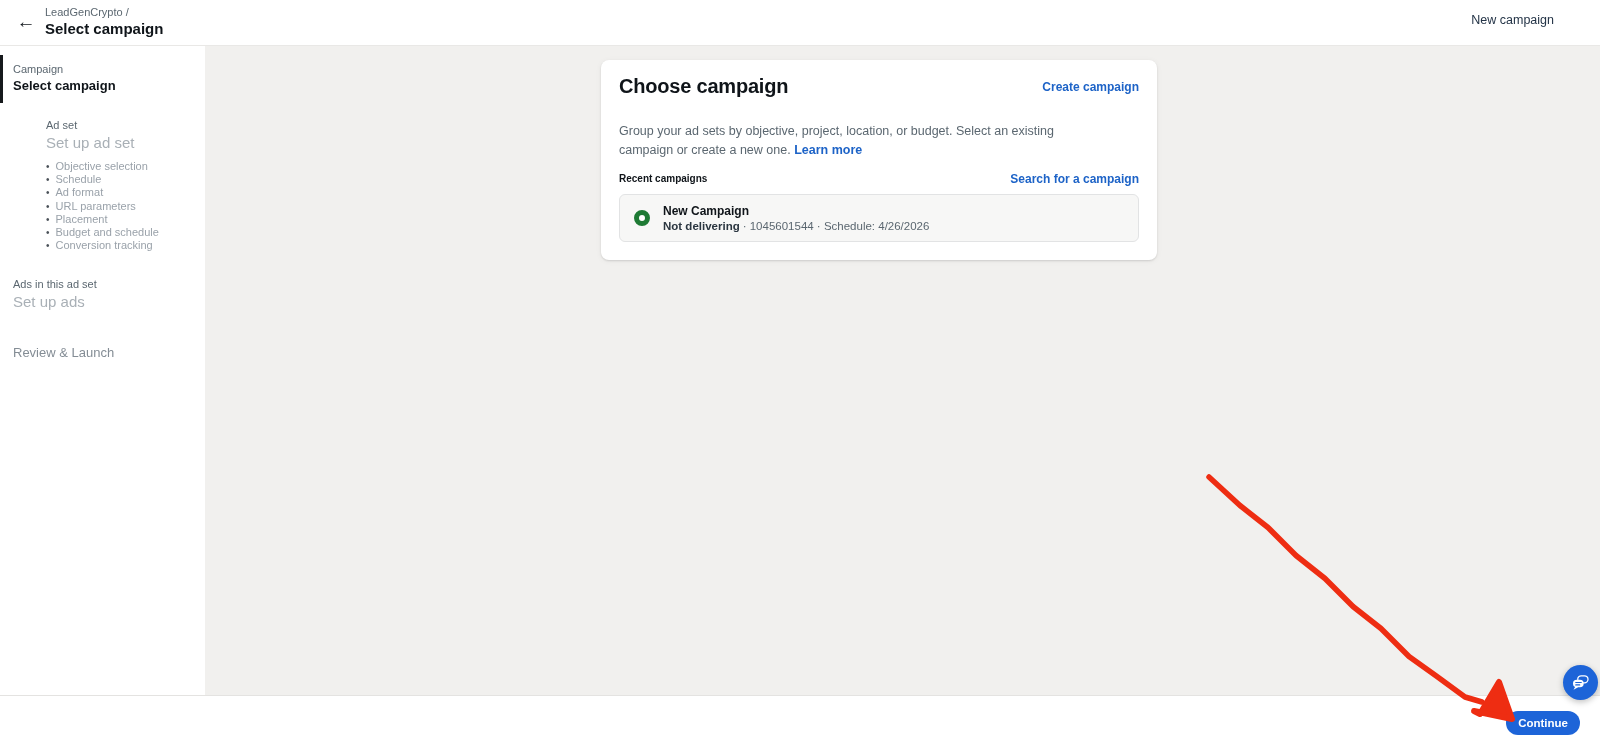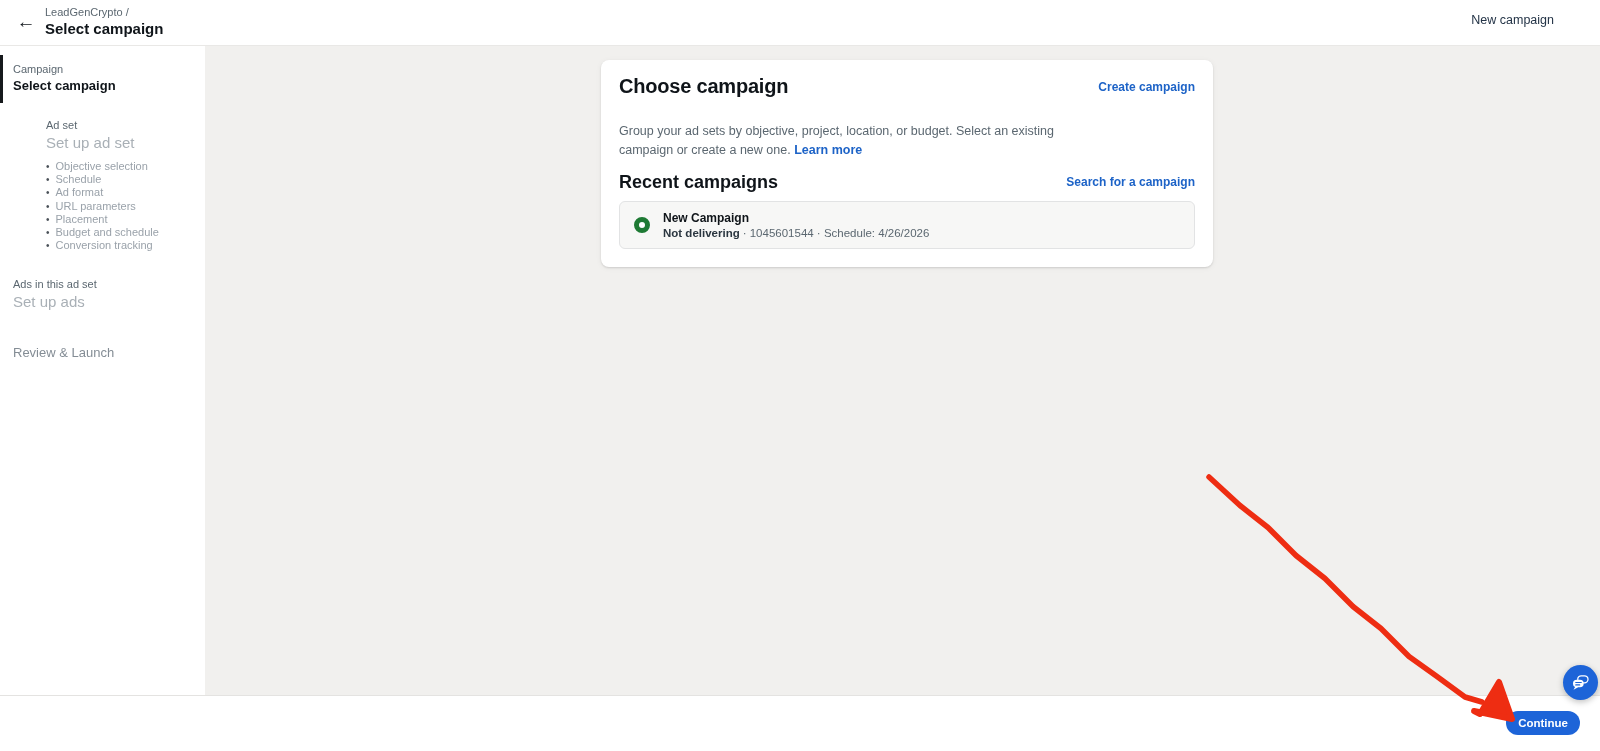--- a/index.html
+++ b/index.html
@@ -33,28 +33,28 @@
   .s-bullets li::before { content:"•"; color:#4a5158; margin-right:6px; font-size:10px; }
   .s-ads { margin-top:26px; }
   .s-review { margin-top:35px; font-size:13px; font-weight:500; color:#848d95; cursor:pointer; }
 
   
   .content-bg { position:absolute; top:46px; left:172px; right:0; bottom:56px; background:#f1f0ee; z-index:1; }
   .footer { position:absolute; left:0; bottom:0; width:100%; height:56px; background:#fff; border-top:1px solid #e4e3e1; z-index:4; }
   .continue-btn { position:absolute; right:20px; bottom:16px; background:#1d64d8; color:#fff; font-family:inherit; font-size:11.5px; font-weight:700; border:none; border-radius:999px; padding:6px 12px; cursor:pointer; z-index:5; }
 
   
-  .card { position:absolute; left:601px; top:60px; width:612px; background:#fff; border-radius:8px; padding:15px 18px 18px; box-shadow:0 1px 2px rgba(0,0,0,.12), 0 1px 6px rgba(0,0,0,.05); z-index:3; }
+  .card { position:absolute; left:601px; top:60px; width:556px; background:#fff; border-radius:8px; padding:15px 18px 18px; box-shadow:0 1px 2px rgba(0,0,0,.12), 0 1px 6px rgba(0,0,0,.05); z-index:3; }
   .card-head { display:flex; justify-content:space-between; align-items:center; }
   .card-title { font-size:20px; font-weight:700; letter-spacing:-.2px; color:#0f1419; }
   .link { color:#1d63c7; font-weight:700; font-size:12px; cursor:pointer; text-decoration:none; }
   .card-desc { margin-top:24px; font-size:12.5px; line-height:1.5; color:#5b6770; max-width:492px; }
   .learn-more { color:#1d63c7; font-weight:600; cursor:pointer; }
   .recent-row { margin-top:12px; display:flex; justify-content:space-between; align-items:center; }
-  .recent-title { font-size:18px; font-weight:700; color:#0f1419; }
+  .recent-title { font-size:10px; font-weight:700; color:#0f1419; }
   .campaign-item { margin-top:8px; background:#f7f7f6; border:1px solid #e2e3e4; border-radius:6px; height:48px; display:flex; align-items:center; padding:0 14px; gap:13px; cursor:pointer; }
   .radio { width:16px; height:16px; border-radius:50%; border:5px solid #1e7a34; background:#fff; flex:none; }
   .ci-name { font-size:12px; font-weight:700; color:#0f1419; }
   .ci-sub { font-size:11.5px; margin-top:2px; }
   .ci-status { font-weight:700; color:#2b3640; }
   .ci-meta { color:#5b6770; margin-left:3px; }
 
   
   .chat-fab { position:absolute; left:1563px; top:665px; width:35px; height:35px; border-radius:50%; background:#1d64d8; border:none; display:flex; align-items:center; justify-content:center; cursor:pointer; box-shadow:0 2px 6px rgba(0,0,0,.25); z-index:7; }
 

